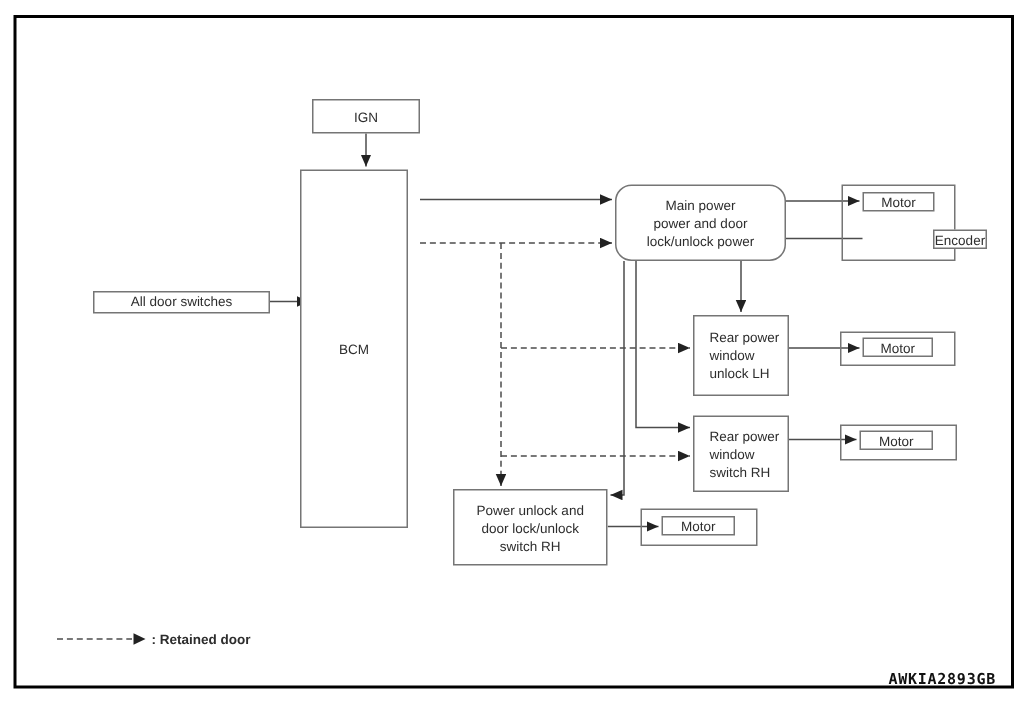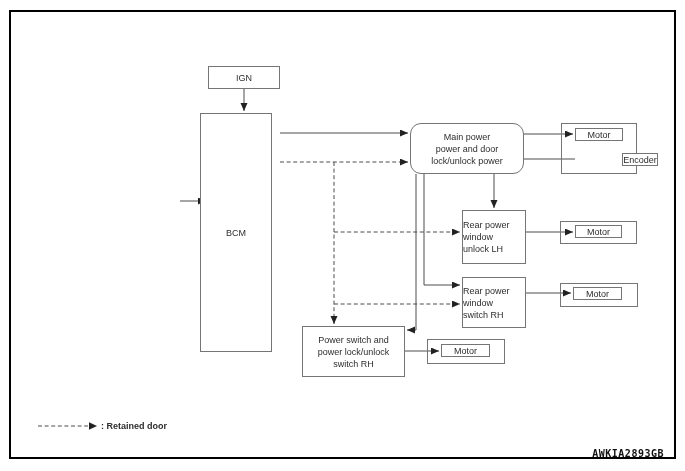--- a/index.html
+++ b/index.html
@@ -6,21 +6,21 @@
   .page{position:relative;width:685px;height:471px;background:#fff;overflow:hidden;
         font-family:"Liberation Sans",sans-serif;}
   .frame{position:absolute;left:9px;top:10px;width:667px;height:449px;
          border:2px solid #000;box-sizing:border-box;}
   .wires{position:absolute;left:0;top:0;z-index:1;}
   .node{position:absolute;box-sizing:border-box;border:1.5px solid #757575;background:#fff;
         color:#2d2d2d;font-weight:normal;font-size:9px;line-height:12px;z-index:2;
         display:flex;flex-direction:column;align-items:center;justify-content:center;
         text-align:center;}
   .assembly{background:transparent;z-index:2;}
-  .leftalign{align-items:flex-start;text-align:left;padding-left:0;}
+  .leftalign{align-items:flex-start;text-align:left;padding-left:10px;}
   .inner{z-index:3;line-height:10px;}
   .lbl{display:block;}
   .legend-text{position:absolute;left:101px;top:420px;font-weight:bold;font-size:9px;
         line-height:12px;color:#2d2d2d;z-index:2;}
   .figcode{position:absolute;right:21px;top:448px;font-family:"DejaVu Sans Mono",monospace;
         font-weight:bold;font-size:10px;letter-spacing:0.5px;color:#111;z-index:2;}
 </style>
 </head>
 <body>
 
@@ -54,20 +54,21 @@
       <path d="M334,304 L460,304" marker-end="url(#arr)"></path>
       <path d="M38,426 L88,426"></path>
     </g>
     <polygon points="89,422.2 97,426 89,429.8" fill="#222"></polygon>
   </svg>
 
   <div class="node" style="left:208px;top:66px;width:72px;height:23px;">IGN</div>
 
   <div class="node" style="left:200px;top:113px;width:72px;height:239px;">BCM</div>
 
+  <div class="node" style="left:62px;top:194px;width:118px;height:15px;line-height:11px;">All door switches</div>
 
   <div class="node" style="left:410px;top:123px;width:114px;height:51px;border-radius:11px;">
     <span class="lbl">Main power</span>
     <span class="lbl">power and door</span>
     <span class="lbl">lock/unlock power</span>
   </div>
 
   <div class="node assembly" style="left:561px;top:123px;width:76px;height:51px;"></div>
   <div class="node inner" style="left:575px;top:128px;width:48px;height:13px;">Motor</div>
   <div class="node inner" style="left:575px;top:153px;width:36px;height:13px;margin-left:47px;">Encoder</div>
@@ -82,22 +83,22 @@
 
   <div class="node leftalign" style="left:462px;top:277px;width:64px;height:51px;">
     <span class="lbl">Rear power</span>
     <span class="lbl">window</span>
     <span class="lbl">switch RH</span>
   </div>
   <div class="node assembly" style="left:560px;top:283px;width:78px;height:24px;"></div>
   <div class="node inner" style="left:573px;top:287px;width:49px;height:13px;">Motor</div>
 
   <div class="node" style="left:302px;top:326px;width:103px;height:51px;">
-    <span class="lbl">Power switch and</span>
-    <span class="lbl">power lock/unlock</span>
+    <span class="lbl">Power unlock and</span>
+    <span class="lbl">door lock/unlock</span>
     <span class="lbl">switch RH</span>
   </div>
   <div class="node assembly" style="left:427px;top:339px;width:78px;height:25px;"></div>
   <div class="node inner" style="left:441px;top:344px;width:49px;height:13px;">Motor</div>
 
   <span class="legend-text">: Retained door</span>
 
   <span class="figcode">AWKIA2893GB</span>
 
 </div>

